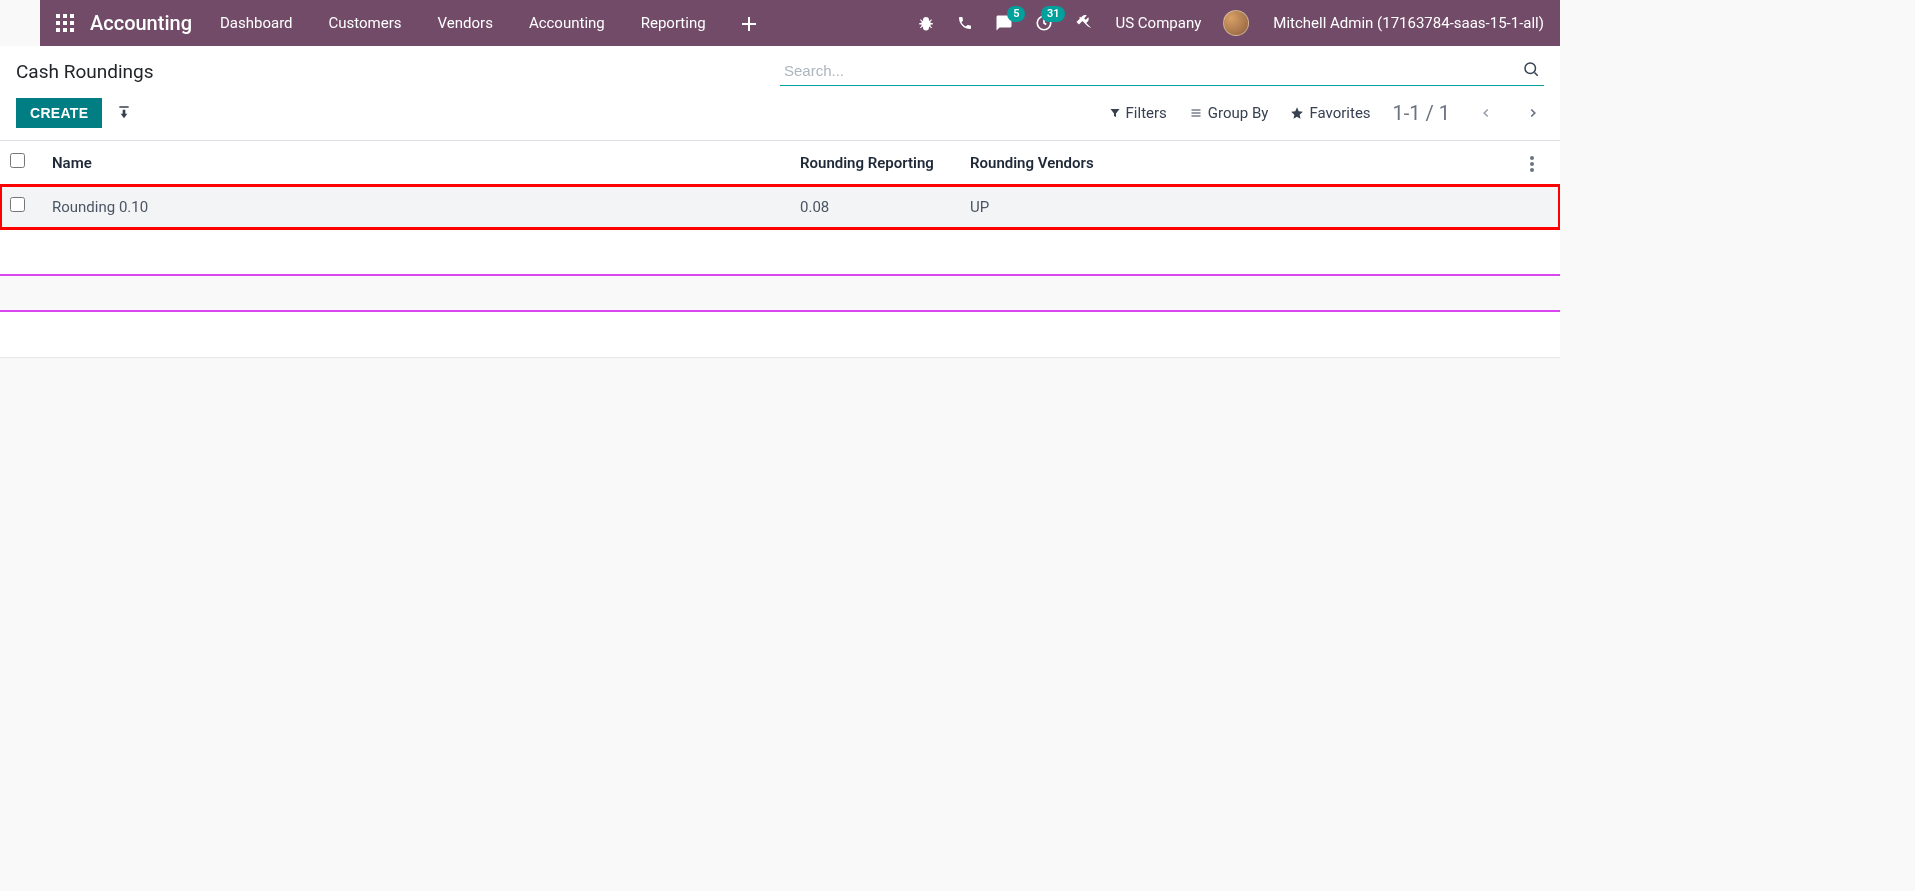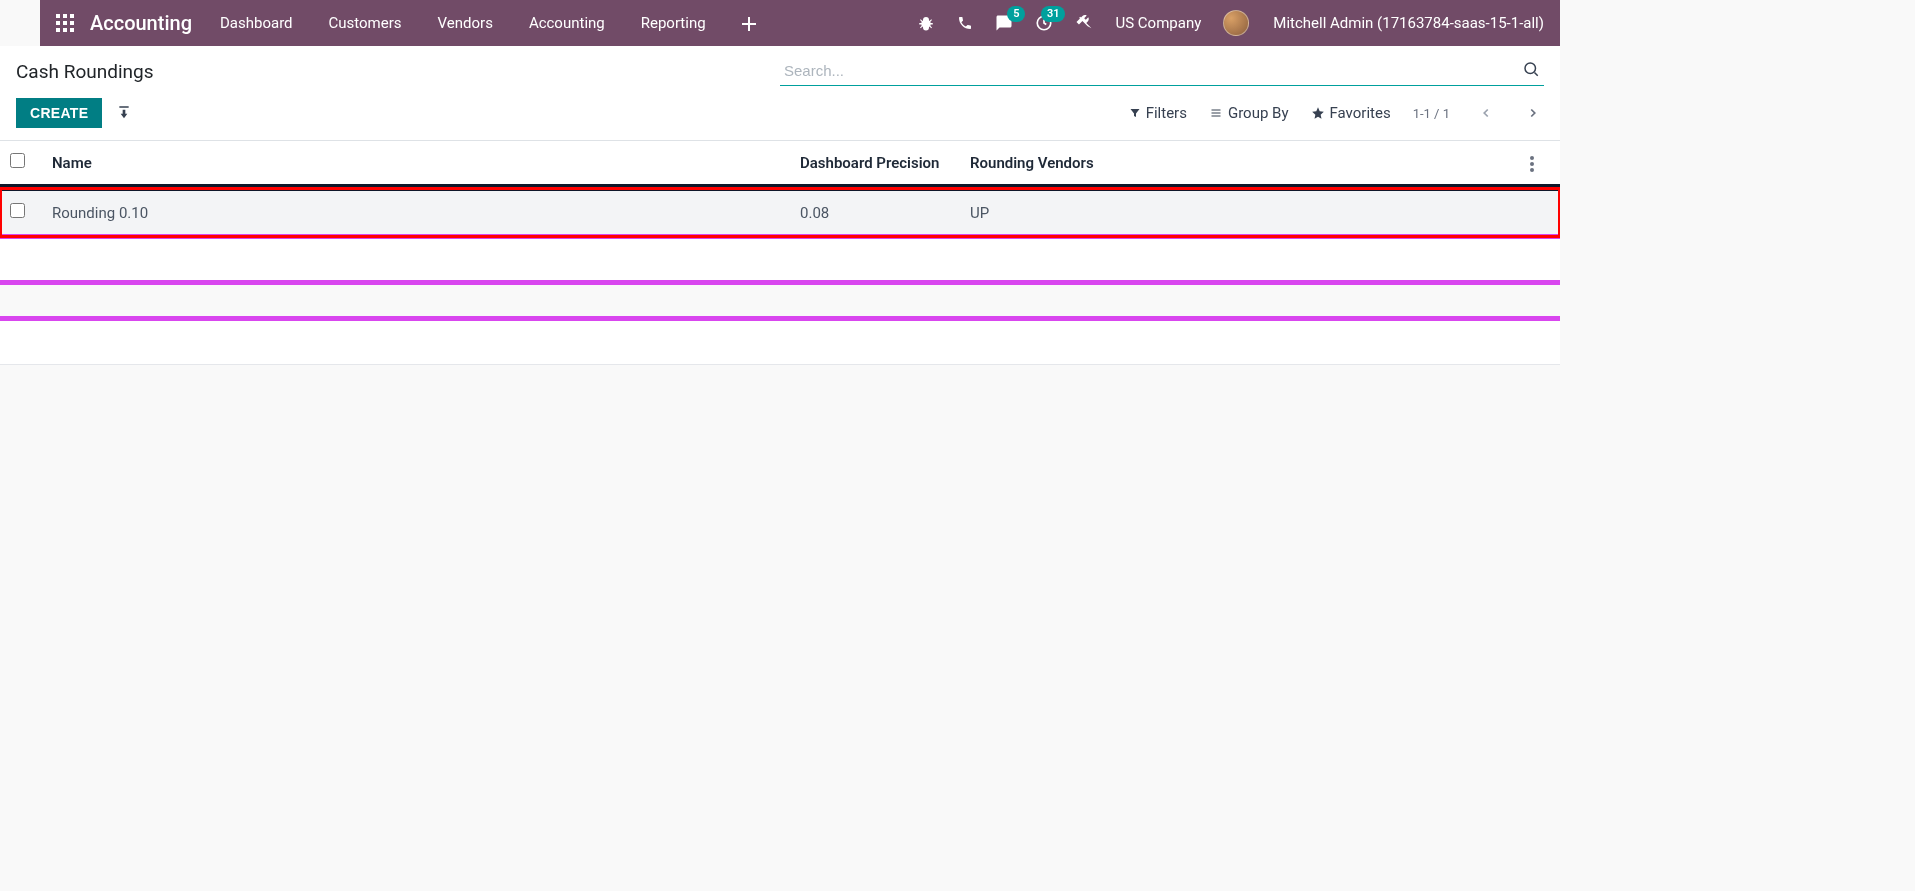--- a/index.html
+++ b/index.html
@@ -48,29 +48,29 @@
   .search-btn { position:absolute; right:4px; top:4px; color:#6b7280; cursor:pointer;}
   .cp-row2 { display:flex; align-items:center; padding:8px 16px 12px 16px;}
   .create-btn {
     background:#017e84; color:#fff; border:none; padding:7px 14px; font-size:14px; font-weight:600;
     cursor:pointer; letter-spacing:.3px;
   }
   .import-btn { margin-left:14px; color:#374151; cursor:pointer; display:inline-flex;}
   .cp-right { margin-left:auto; display:flex; align-items:center; gap:22px; }
   .search-options { display:flex; gap:22px; align-items:center; color:#374151;}
   .search-opt { display:inline-flex; align-items:center; gap:5px; cursor:pointer; font-size:15px;}
-  .pager { display:flex; align-items:center; gap:25px; color:#6b7280; font-size:13px;}
+  .pager { display:flex; align-items:center; gap:25px; color:#6b7280; font-size:20px;}
   .pager .pg-btn { color:#adb5bd; cursor:pointer; padding:4px;}
   .pager .pg-btn svg{display:block;}
   
   .list-wrap { background:#fff; }
   table.list { width:100%; border-collapse:collapse; }
   table.list th, table.list td { padding:12px 10px; text-align:left; font-size:15px; }
-  table.list thead th { color:#1f2937; font-weight:600; border-bottom:7px solid #0f172a;}
-  table.list tbody td { color:#4b5563; border-bottom:5px solid #d946ef;}
+  table.list thead th { color:#1f2937; font-weight:600; border-bottom:1px solid #0f172a;}
+  table.list tbody td { color:#4b5563; border-bottom:2px solid #d946ef;}
   .col-check { width:42px; text-align:center;}
   .col-check input { width:15px; height:15px; cursor:pointer;}
   .col-precision { width:170px; text-align:right; padding-right:18px !important;}
   .col-method { width:560px;}
   .col-opt { width:40px; text-align:center;}
   .row-highlight { outline:3px solid #ff0000; outline-offset:-2px; background:#f3f4f6;}
   .empty-row td { height:46px; border-bottom:1px solid #e5e7eb;}
   .gap-row td { height:36px; background:#f9f9f9; border:none;}
   .more-icon { color:#6b7280; cursor:pointer;}
   svg { display:inline-block; vertical-align:middle;}
@@ -206,21 +206,21 @@
 </div>
 
 <div class="list-wrap">
   <table class="list">
     <thead>
       <tr>
         <th class="col-check">
           <input type="checkbox" style="">
         </th>
         <th>Name</th>
-        <th class="col-precision">Dashboard Precision</th>
+        <th class="col-precision">Rounding Reporting</th>
         <th class="col-method">Rounding Vendors</th>
         <th class="col-opt">
           <span class="more-icon">
             <svg width="4" height="16" viewBox="0 0 4 16" fill="#6b7280">
                 <circle cx="2" cy="2" r="2"></circle>
                 <circle cx="2" cy="8" r="2"></circle>
                 <circle cx="2" cy="14" r="2"></circle>
               </svg>
           </span>
         </th>

